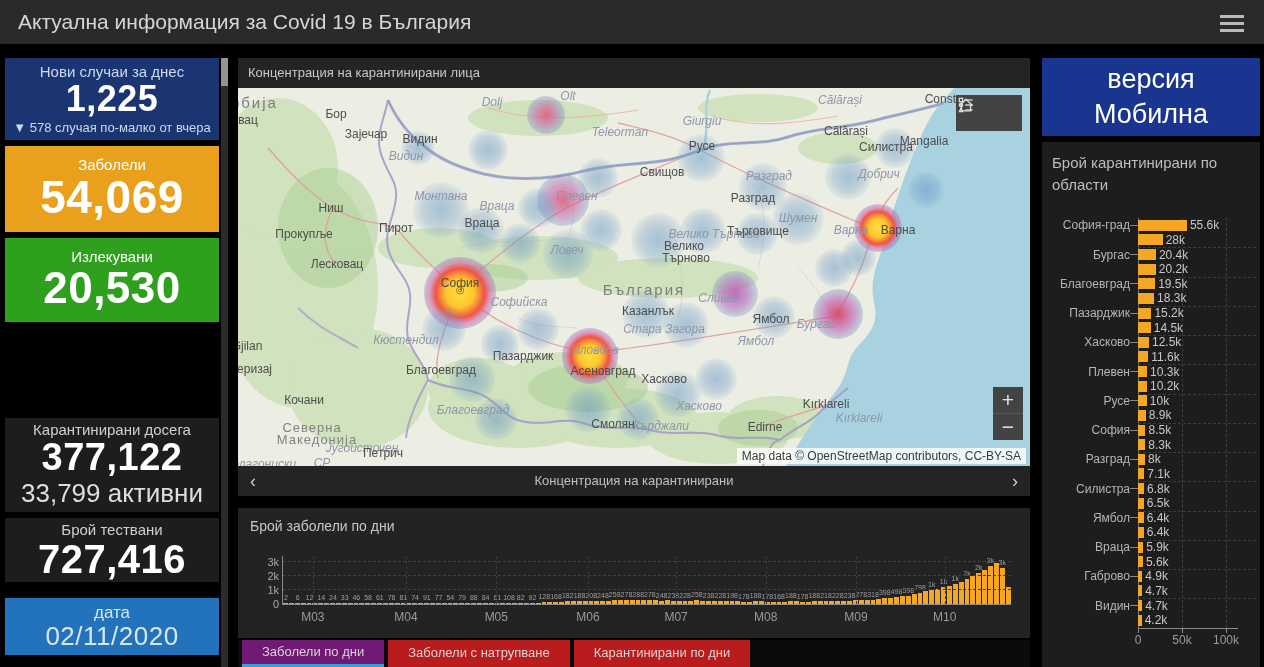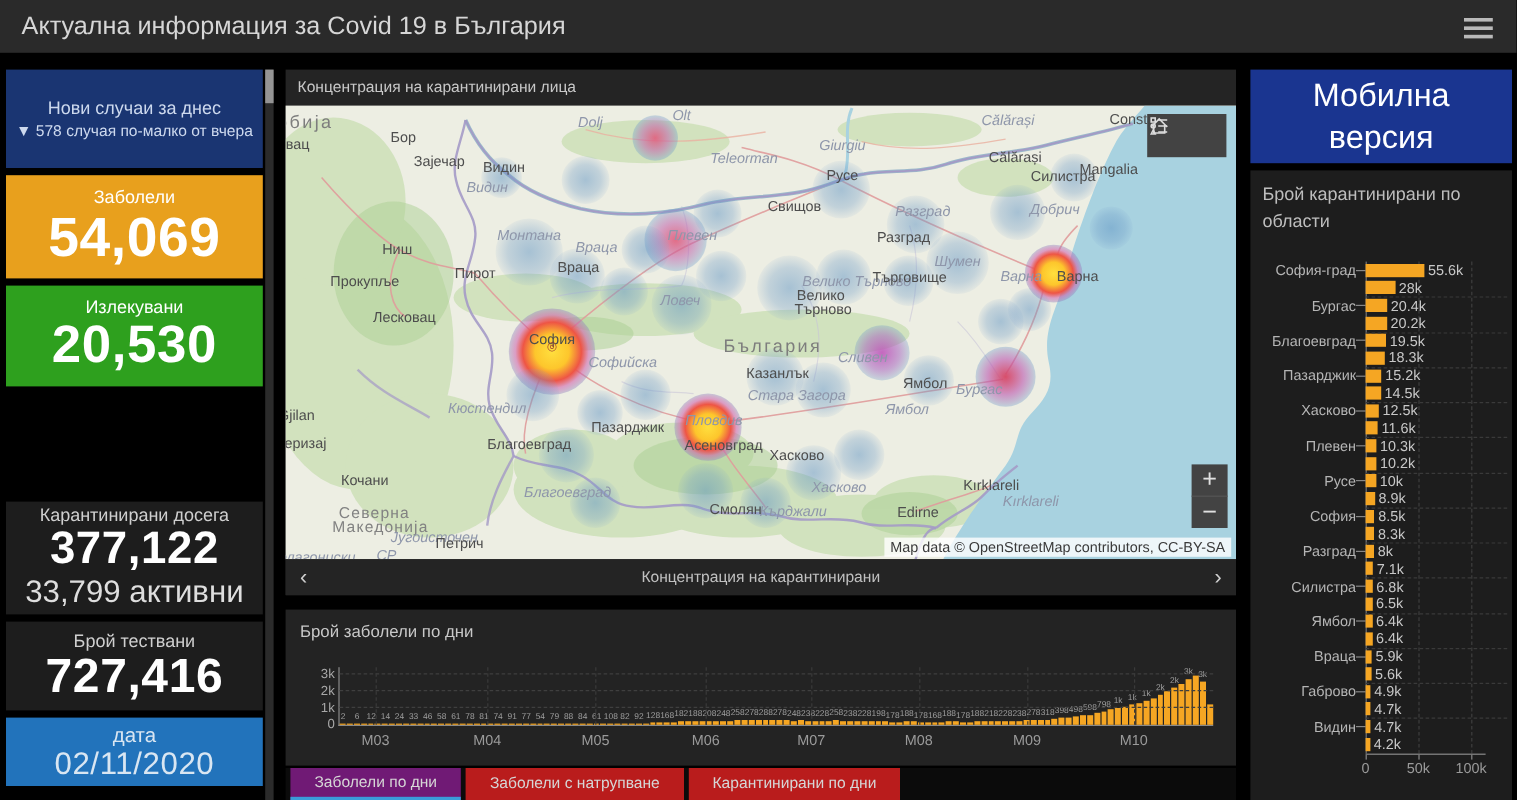--- a/index.html
+++ b/index.html
@@ -22,21 +22,21 @@
   #k-inf{top:146px;height:86px;background:#e8a01d;}
   #k-inf .v{font-size:46px;}
   #k-rec{top:238px;height:84px;background:#2ea01e;}
   #k-rec .v{font-size:44px;}
   #k-dead{top:328px;height:84px;background:#ee1111;}
   #k-dead .v{font-size:44px;}
   #k-quar{top:418px;height:94px;background:#1d1d1d;}
   #k-quar .t{color:#cfcfcf;}
   #k-quar .v{font-size:38px;}
   #k-quar .s{font-size:26px;color:#dedede;margin-top:1px;}
-  #k-test{top:518px;height:74px;background:#1d1d1d;}
+  #k-test{top:518px;height:64px;background:#1d1d1d;}
   #k-test .t{color:#cfcfcf;}
   #k-test .v{font-size:40px;}
   #k-date{top:598px;height:57px;background:#2273bb;}
   #k-date .t{font-size:17px;color:#d9e6f2;}
   #k-date .v{font-size:26px;font-weight:normal;color:#d9e6f2;}
   .sb-track{position:absolute;left:221px;top:58px;width:7px;height:609px;background:#2b2b2b;}
   .sb-thumb{position:absolute;left:0;top:0;width:7px;height:28px;background:#949494;}
   
   .map-panel{position:absolute;left:238px;top:58px;width:792px;height:438px;background:#242424;}
   .panel-head{height:30px;line-height:30px;padding-left:10px;font-size:13px;color:#c8c8c8;}
@@ -108,20 +108,21 @@
     <div class="hdr-title">Актуална информация за Covid 19 в България</div>
     <div class="burger">
         <div></div>
         <div></div>
         <div></div>
       </div>
   </div>
 
   <div class="kpi" id="k-new">
     <div class="t">Нови случаи за днес</div>
+    <div class="v">1,225</div>
     <div class="d">▼ 578 случая по-малко от вчера</div>
   </div>
   <div class="kpi" id="k-inf">
     <div class="t">Заболели</div>
     <div class="v">54,069</div>
   </div>
   <div class="kpi" id="k-rec">
     <div class="t">Излекувани</div>
     <div class="v">20,530</div>
   </div>
@@ -587,22 +588,22 @@
     </div>
   </div>
 
   <div class="tabs" id="tabs">
       <div class="tab active">Заболели по дни</div>
       <div class="tab">Заболели с натрупване</div>
       <div class="tab">Карантинирани по дни</div>
     </div>
 
   <div class="mob-btn">
+    <div>версия</div>
     <div>Мобилна</div>
-    <div>версия</div>
   </div>
 
   <div class="r-panel">
     <div class="r-title">Брой карантинирани по области</div>
     <div id="r-plot">
         <div class="raxisline" style="left: 96px;"></div>
         <div class="rgrid" style="left: 140px;"></div>
         <div class="rgrid" style="left: 184px;"></div>
         <div class="rrow" style="height: 14.64px;">
           <span class="rcat">София-град</span>

